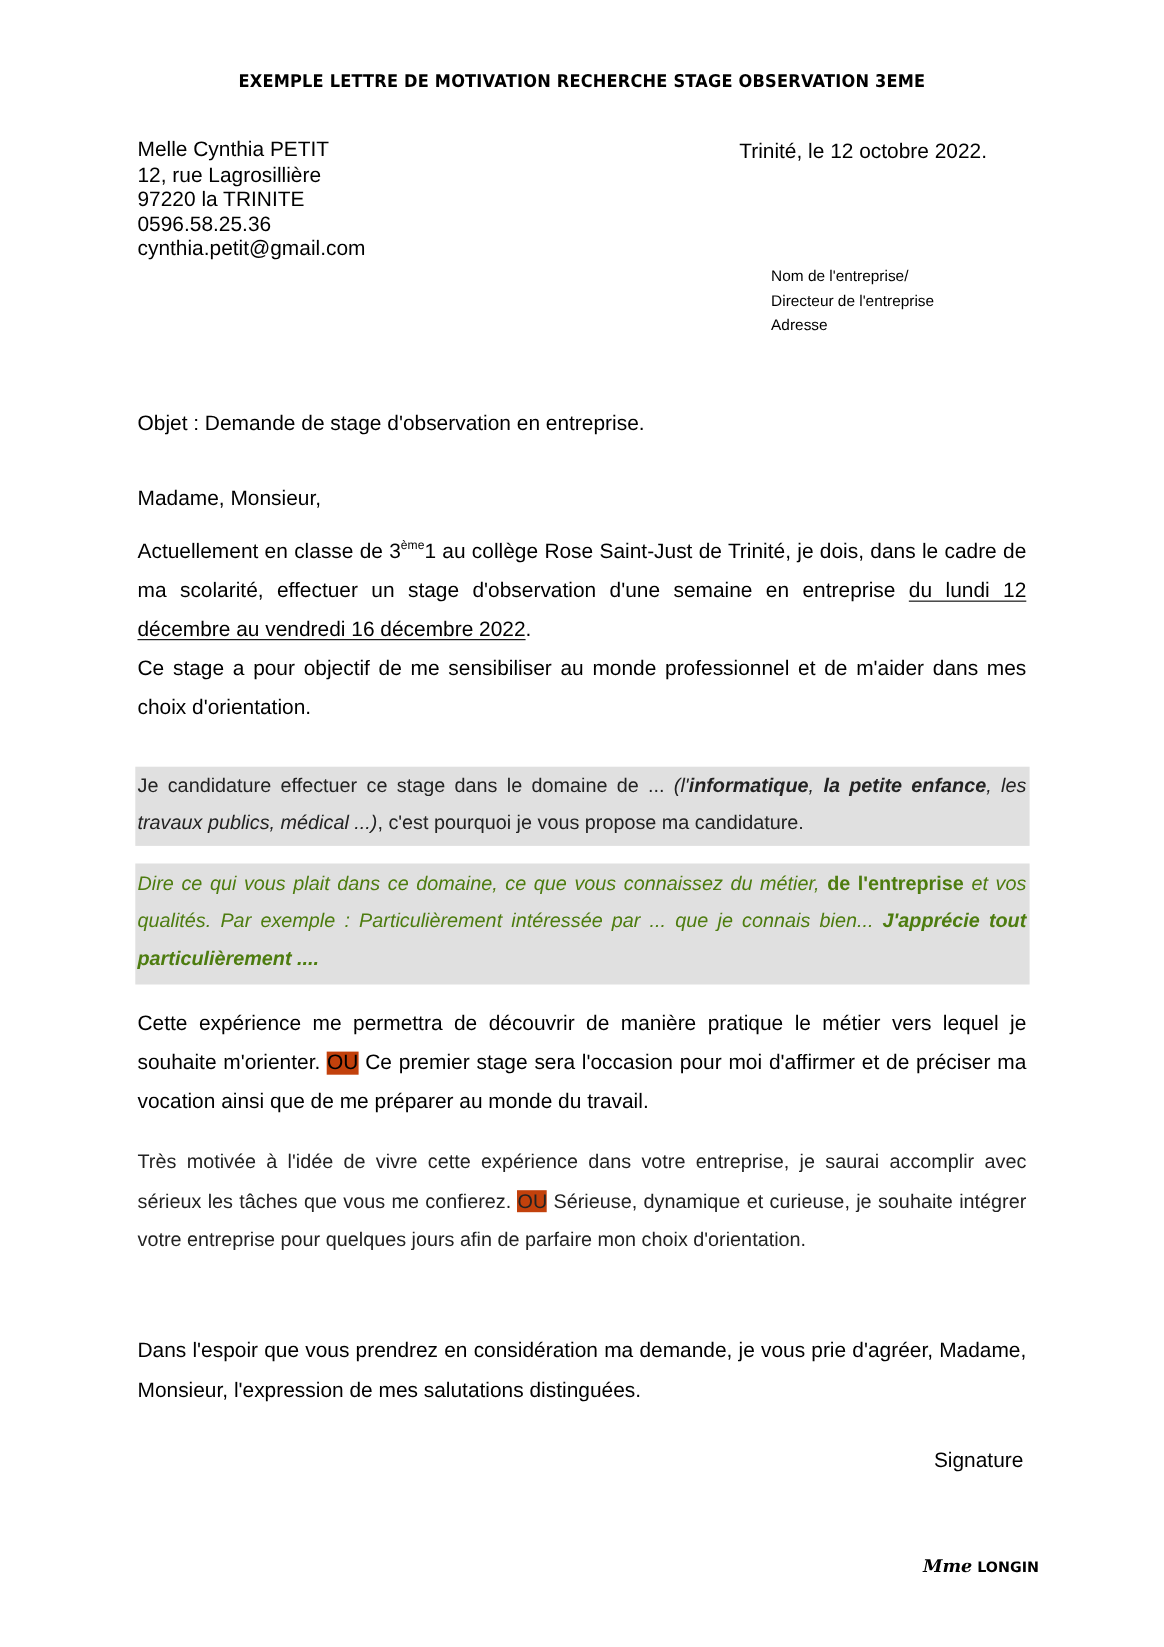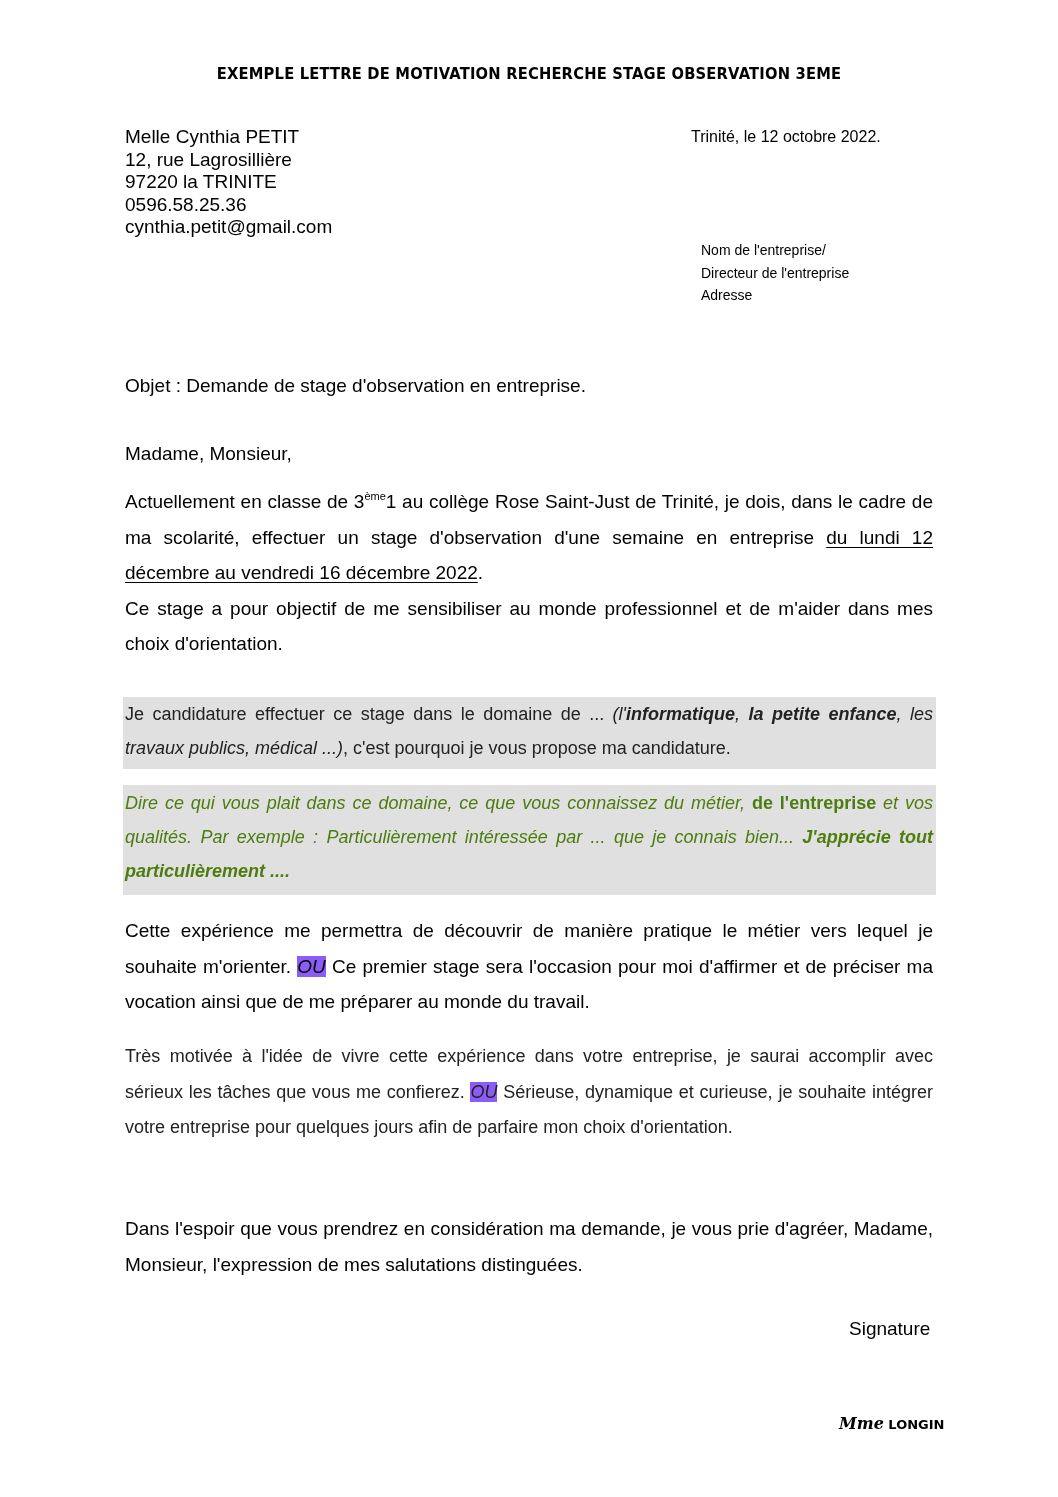--- a/index.html
+++ b/index.html
@@ -7,21 +7,21 @@
     width: 1058px; height: 1497px; position: relative; overflow: hidden;
     font-family: "Liberation Sans", "DejaVu Sans", sans-serif; color: #000;
   }
   .abs { position: absolute; }
   .title {
     left: 0; width: 1058px; top: 64px; text-align: center;
     font-family: "DejaVu Sans", sans-serif; font-size: 16px; letter-spacing: 0.2px;
     font-weight: bold; transform: scaleX(0.92);
   }
   .sender { left: 125px; top: 126px; font-size: 19px; line-height: 22.5px; }
-  .date { left: 691px; top: 128px; font-size: 16px; }
+  .date { left: 672px; top: 128px; font-size: 19px; }
   .recipient { left: 701px; top: 239px; font-size: 14px; line-height: 22.5px; }
   .subject { left: 125px; top: 375px; font-size: 19px; }
   .greeting { left: 125px; top: 443px; font-size: 19px; }
   .para {
     left: 125px; width: 808px; font-size: 19px; line-height: 35.5px;
     text-align: justify; transform-origin: left top;
   }
   .p1 { top: 484px; }
   .p1 sup { font-size: 11px; line-height: 0; vertical-align: 8px; }
   .p1 u { text-decoration-thickness: 1px; text-underline-offset: 3px; }
@@ -29,21 +29,21 @@
     left: 123px; width: 813px; background: #e0e0e0;
   }
   .shade1 { top: 697px; height: 72px; }
   .shade2 { top: 785px; height: 110px; }
   .shade-text { left: 125px; width: 808px; font-size: 18px; line-height: 34px; text-align: justify; }
   .st1 { top: 697px; color: #222; }
   .st2 { top: 786px; color: #4d7c0f; }
   .p3 { top: 913px; }
   .p4 { top: 1039px; color: #222; font-size: 18px; }
   .p5 { top: 1211px; }
-  .ou { font-style: italic; background: #8b5cf6; }
+  .ou { background: #c2410c; }
   .sig { left: 849px; top: 1318px; font-size: 19px; }
   .author {
     left: 839px; top: 1414px; font-size: 13px; font-weight: bold;
     font-family: "DejaVu Sans", sans-serif;
   }
   .author i { font-family: "DejaVu Serif", serif; font-size: 16px; }
 </style>
 </head>
 <body>
 

